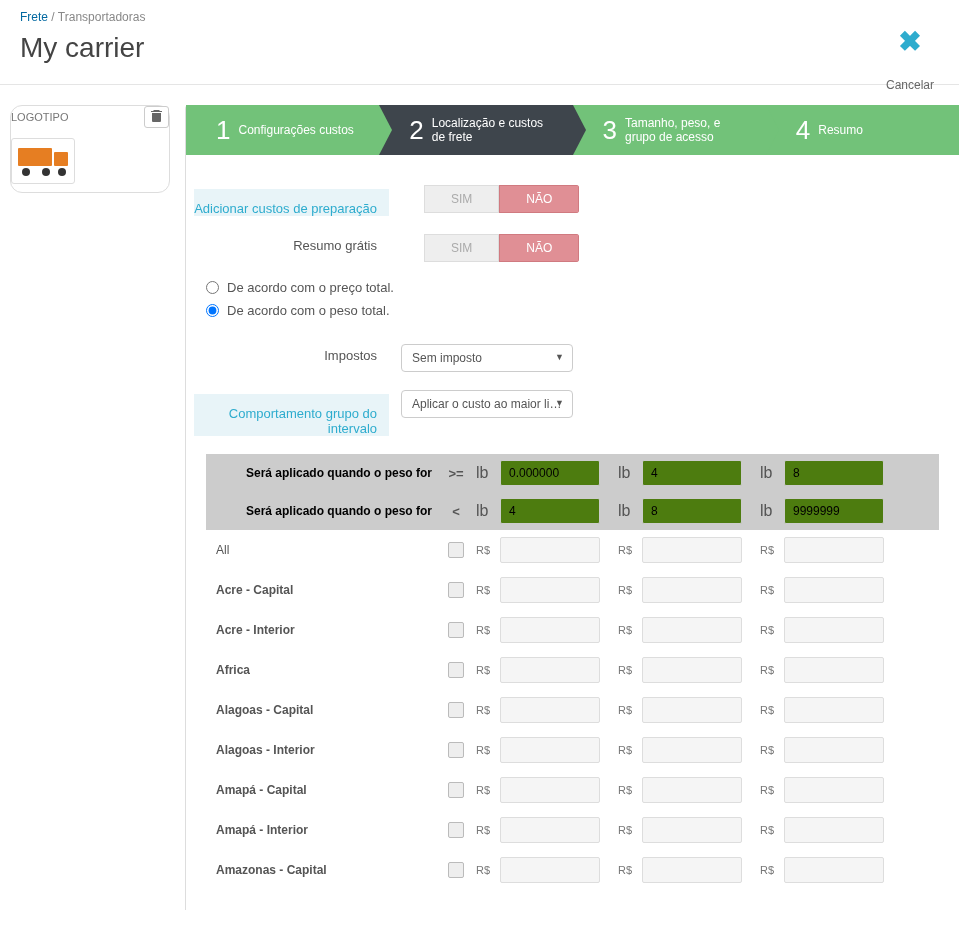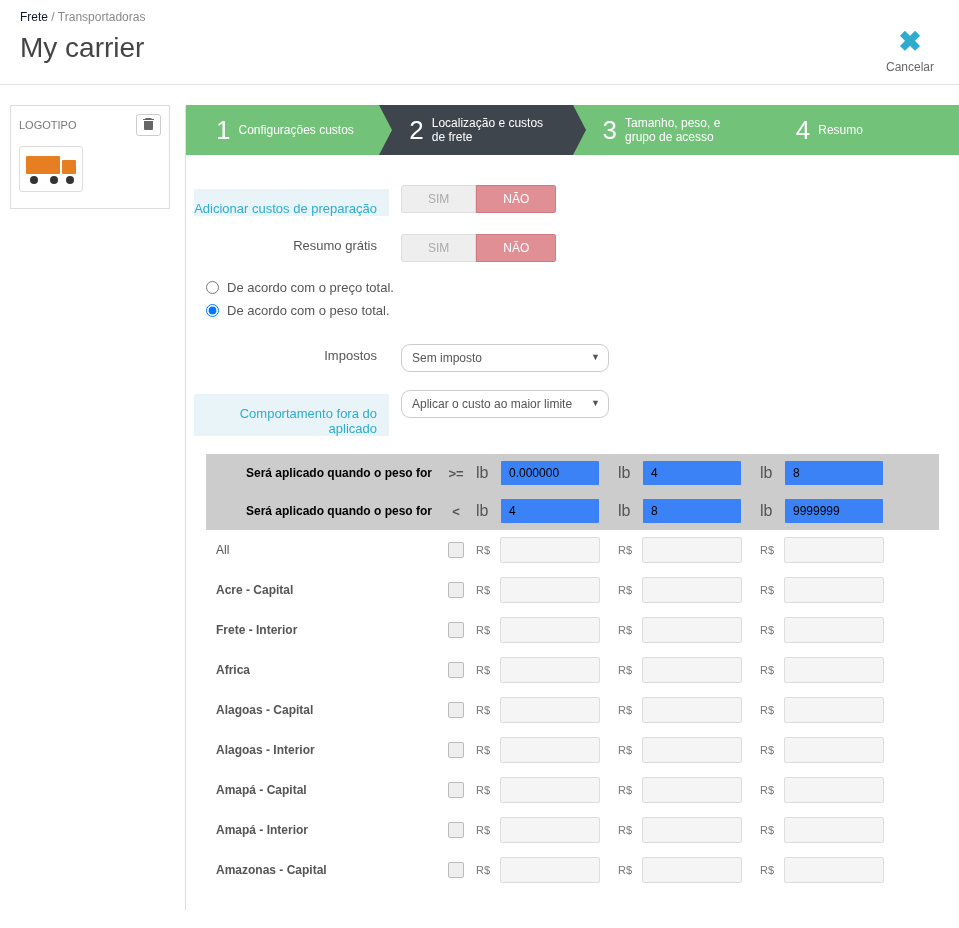--- a/index.html
+++ b/index.html
@@ -1,28 +1,28 @@
 <!DOCTYPE html>
 <html><head>
 <meta charset="utf-8">
 <style>
   * { box-sizing: border-box; margin: 0; padding: 0; }
   body { font-family: 'Segoe UI', Arial, sans-serif; background: #fff; color: #555; font-size: 13px; }
   
   .header { padding: 10px 20px 20px; border-bottom: 1px solid #e5e5e5; position: relative; }
   .breadcrumb { font-size: 12px; color: #888; margin-bottom: 8px; }
-  .breadcrumb a { color: #0f172a; text-decoration: none; }
+  .breadcrumb a { color: #0369a1; text-decoration: none; }
   .page-title { font-size: 28px; font-weight: 300; color: #444; }
   .cancel-btn { position: absolute; right: 25px; top: 25px; text-align: center; cursor: pointer; }
   .cancel-icon { font-size: 28px; color: #2eacce; font-weight: bold; }
-  .cancel-text { font-size: 12px; color: #666; margin-top: 2px; }
+  .cancel-text { font-size: 12px; color: #666; margin-top: 20px; }
   
   .content { display: flex; padding: 20px 0 0 10px; gap: 15px; }
   
-  .logo-panel { width: 160px; border: 1px solid #ddd; border-radius: 0; padding: 8px; height: fit-content; }
+  .logo-panel { width: 160px; border: 1px solid #ddd; border-radius: 12px; height: fit-content; }
   .logo-header { display: flex; justify-content: space-between; align-items: center; font-size: 11px; color: #777; margin-bottom: 10px; }
   .trash-btn { border: 1px solid #ccc; border-radius: 3px; padding: 3px 6px; cursor: pointer; background: #fff; }
   .logo-img { border: 1px solid #ddd; border-radius: 3px; padding: 4px; width: 64px; height: 46px; margin: 8px 0; display:flex; align-items:center; justify-content:center; }
   .truck { position: relative; width: 50px; height: 30px; }
   .truck-body { position:absolute; left:0; top:2px; width:34px; height:18px; background:#e67e22; border-radius:1px;}
   .truck-cab  { position:absolute; right:0; top:6px; width:14px; height:14px; background:#e67e22; border-radius:1px;}
   .truck-w1 { position:absolute; left:4px; bottom:0; width:8px; height:8px; background:#333; border-radius:50%;}
   .truck-w2 { position:absolute; left:24px; bottom:0; width:8px; height:8px; background:#333; border-radius:50%;}
   .truck-w3 { position:absolute; right:2px; bottom:0; width:8px; height:8px; background:#333; border-radius:50%;}
   
@@ -41,40 +41,40 @@
   
   .form-area { padding: 30px 20px 20px; }
   .form-row { display: flex; align-items: flex-start; margin-bottom: 18px; }
   .form-label { width: 195px; text-align: right; padding-right: 12px; padding-top: 12px; font-size: 13px; color: #555;}
   .form-label.hl { color: #2eacce; background: #e8f4f8; display:inline-block; float:right;}
   .label-wrap { width:195px; text-align:right; padding-right:12px; padding-top:4px;}
   .form-control { }
   
   .toggle { display: flex; border-radius: 3px; overflow: hidden; }
   .toggle-opt { padding: 6px 26px; font-size: 12px; cursor: pointer; text-align:center;}
-  .toggle-sim { background: #eee; color: #aaa; border:1px solid #ddd;}
+  .toggle-sim { background: #eee; color: #aaa; border:1px solid #ddd;margin-left:23px;}
   .toggle-nao { background: #e08f95; color: #fff; border:1px solid #d07a80;}
   
   .radio-row { display:flex; align-items:center; margin-bottom:8px; color:#555;}
   .radio-row input { margin-right:8px;}
   
-  .select { border:1px solid #ccc; border-radius:9px; padding: 6px 10px; width: 208px; font-size:12px; color:#555; background:#fff; position:relative; cursor:pointer; white-space:nowrap; overflow:hidden; text-overflow:ellipsis;}
+  .select { border:1px solid #ccc; border-radius:4px; padding: 6px 10px; width: 172px; font-size:12px; color:#555; background:#fff; position:relative; cursor:pointer; white-space:nowrap; overflow:hidden; text-overflow:ellipsis;}
   .select::after { content:'▼'; position:absolute; right:8px; top:7px; font-size:9px; color:#555;}
   
   .section-title { font-size:13px; color:#555; margin: 20px 0 10px 0;}
   
   .ranges-header { background:#ccc; padding: 0; }
   .range-row { display:flex; align-items:center; padding: 6px 10px; gap:10px;}
   .range-row.header-row { background:#ccc;}
   .range-label-cell { width: 220px; text-align:right; font-weight:bold; color:#000000; font-size:12px; padding-right:4px;}
   .range-op { width:20px; text-align:center; font-weight:bold;}
   .range-inputs { display:flex; gap:18px; flex:1;}
   .range-col { display:flex; align-items:center; gap:6px; width: 124px;}
   .range-col .unit { width:18px; text-align:left; color:#555; font-size:16px;}
-  .range-col input { flex:1; border:1px solid #ccc; border-radius:2px; padding:5px 8px; font-size:12px; background:#3b82f6; width:90px;}
+  .range-col input { flex:1; border:1px solid #ccc; border-radius:2px; padding:5px 8px; font-size:12px; background:#4d7c0f; width:90px;}
   
   .zone-row { display:flex; align-items:center; padding: 7px 10px; gap:10px;}
   .zone-name { width: 220px; font-size:12px; color:#555;}
   .zone-name.bold { font-weight:bold;}
   .zone-check { width:20px; display:flex; justify-content:center;}
   .zone-check .cb { width:16px; height:16px; border:1px solid #bbb; border-radius:2px; background:#eee;}
   .zone-inputs { display:flex; gap:18px; flex:1;}
   .price-col { display:flex; align-items:center; gap:6px; width:124px;}
   .price-col .cur { width:18px; font-size:11px; color:#777;}
   .price-col input { flex:1; border:1px solid #ddd; border-radius:2px; padding:5px 8px; font-size:12px; background:#f5f5f5; width:90px;}
@@ -174,21 +174,21 @@
 
       <div class="form-row">
         <div class="label-wrap"><span class="form-label">Impostos</span></div>
         <div class="form-control">
           <div class="select"><span>Sem imposto</span></div>
         </div>
       </div>
 
       <div class="form-row">
         <div class="label-wrap">
-            <span class="form-label hl">Comportamento fora do aplicado</span>
+            <span class="form-label hl">Comportamento grupo do intervalo</span>
           </div>
         <div class="form-control">
           <div class="select"><span>Aplicar o custo ao maior limite</span></div>
         </div>
       </div>
 
 
       <div class="ranges-header">
         <div class="range-row header-row">
           <div class="range-label-cell">Será aplicado quando o peso for</div>
@@ -263,21 +263,21 @@
                 <span class="cur">R$</span>
                 <input type="text" style="">
               </div>
               <div class="price-col">
                 <span class="cur">R$</span>
                 <input type="text" style="">
               </div>
             </div>
           </div>
           <div class="zone-row">
-            <div class="zone-name bold">Frete - Interior</div>
+            <div class="zone-name bold">Acre - Interior</div>
             <div class="zone-check">
               <div class="cb"></div>
             </div>
             <div class="zone-inputs">
               <div class="price-col">
                 <span class="cur">R$</span>
                 <input type="text" style="">
               </div>
               <div class="price-col">
                 <span class="cur">R$</span>

